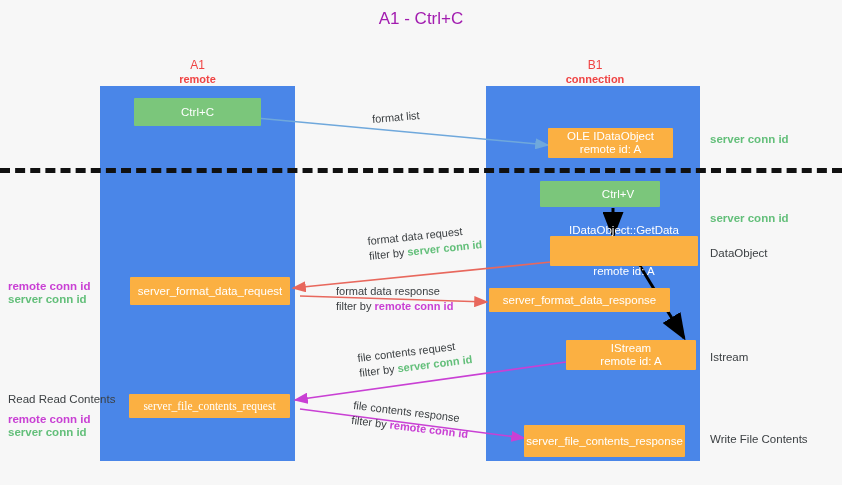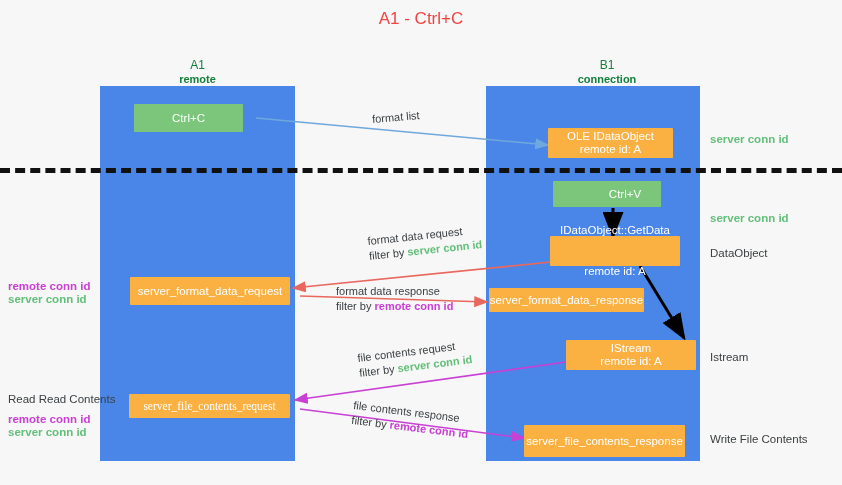--- a/index.html
+++ b/index.html
@@ -23,30 +23,30 @@
   }
   .abs { position: absolute; }
 
   
   #title {
     left: 0; top: 8px;
     width: 842px;
     text-align: center;
     font-size: 17px;
     line-height: 22px;
-    color: #ef4444;
+    color: #a21caf;
   }
   #title div { white-space: pre; }
 
   
   .lane-header {
     text-align: center;
     font-size: 12px;
     line-height: 14px;
-    color: #15803d;
+    color: #ef4444;
   }
   .lane-header .lane-sub { font-size: 11px; font-weight: bold; }
 
   
   .lane {
     background: #4a86e8;
   }
   #lane-a { left: 100px; top: 86px; width: 195px; height: 375px; }
   #lane-b { left: 486px; top: 86px; width: 214px; height: 375px; }
 
@@ -111,21 +111,21 @@
 <div id="canvas">
 
   <div id="title" class="abs">
     <div>A1 - Ctrl+C</div>
   </div>
 
   <div class="lane-header abs" style="left:100px; top:58px; width:195px;">
     <div>A1</div>
     <div class="lane-sub">remote</div>
   </div>
-  <div class="lane-header abs" style="left:500px; top:58px; width:214px;">
+  <div class="lane-header abs" style="left:488px; top:58px; width:214px;">
     <div>B1</div>
     <div class="lane-sub">connection</div>
   </div>
 
   <div id="lane-a" class="lane abs"></div>
   <div id="lane-b" class="lane abs"></div>
 
   <svg id="arrows" viewBox="0 0 842 485">
     <defs>
       <marker id="ah-blue" markerWidth="9" markerHeight="7" refX="8" refY="3.5" orient="auto">
@@ -152,43 +152,43 @@
 
     <path d="M640,266 L684,338" stroke="#000000" stroke-width="3" fill="none" marker-end="url(#ah-blk)"></path>
 
     <path d="M566,362 L295,400" stroke="#c940d4" stroke-width="1.6" fill="none" marker-end="url(#ah-mag)"></path>
 
     <path d="M300,409 L524,438" stroke="#c940d4" stroke-width="1.6" fill="none" marker-end="url(#ah-mag)"></path>
   </svg>
 
   <div id="separator" class="abs"></div>
 
-  <div class="node green" style="left:134px; top:104px; width:109px; height:28px;justify-content:center;">
+  <div class="node green" style="left:134px; top:98px; width:127px; height:28px;justify-content:center;">
     <span>Ctrl+C</span>
   </div>
 
   <div class="node orange" style="left:548px; top:128px; width:125px; height:30px;align-items:center;">
     <span>OLE IDataObject</span>
     <span>remote id: A</span>
   </div>
 
-  <div class="node green" style="left:553px; top:181px; width:108px; height:26px;padding-left:40px;">
+  <div class="node green" style="left:540px; top:181px; width:120px; height:26px;padding-left:40px;">
     <span>Ctrl+V</span>
   </div>
 
-  <div class="node orange" style="left:550px; top:236px; width:130px; height:30px;gap:28px;">
+  <div class="node orange" style="left:550px; top:236px; width:148px; height:30px;gap:28px;">
     <span>IDataObject::GetData</span>
     <span>remote id: A</span>
   </div>
 
   <div class="node orange" style="left:130px; top:277px; width:160px; height:28px;">
     <span>server_format_data_request</span>
   </div>
 
-  <div class="node orange" style="left:489px; top:288px; width:155px; height:24px;">
+  <div class="node orange" style="left:489px; top:288px; width:181px; height:24px;">
     <span>server_format_data_response</span>
   </div>
 
   <div class="node orange" style="left:566px; top:340px; width:130px; height:30px;">
     <span>IStream</span>
     <span>remote id: A</span>
   </div>
 
   <div class="node orange" style="left:129px; top:394px; width:161px; height:24px;font-family:Liberation Serif, serif;">
     <span>server_file_contents_request</span>

